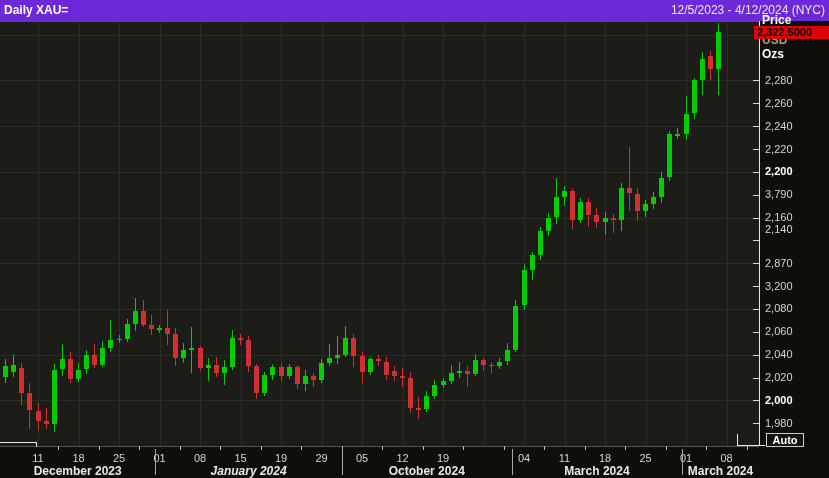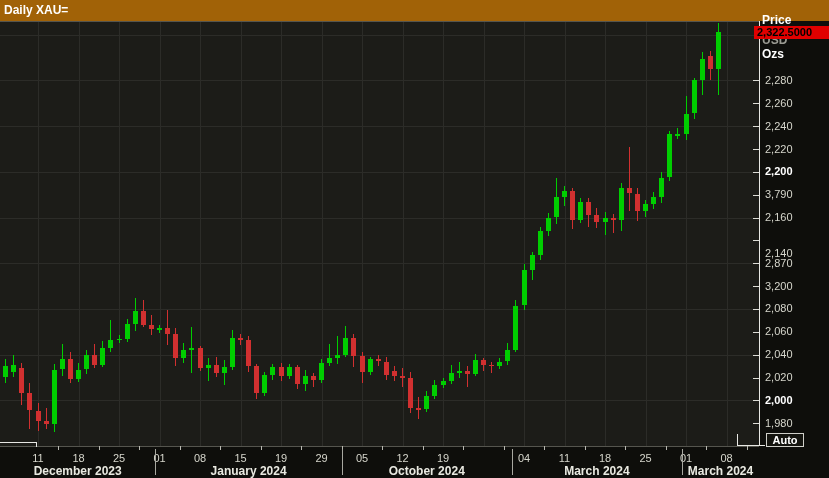--- a/index.html
+++ b/index.html
@@ -5,21 +5,21 @@
   * { box-sizing: border-box; margin: 0; padding: 0; }
   html,body { width: 829px; height: 478px; }
   body {
     position: relative;
     background: #0e0e0b;
     font-family: "Liberation Sans", sans-serif;
     overflow: hidden;
     color: #e9e9e1;
   }
   .abs { position: absolute; }
-  #top-bar { left:0; top:0; width:829px; height:21px; background:#a16207; z-index:6; }
+  #top-bar { left:0; top:0; width:829px; height:21px; background:#6d28d9; z-index:6; }
   #chart-title { left:4px; top:3px; font-size:12px; font-weight:bold; color:#ffffff; white-space:nowrap; }
   #date-range { right:4px; top:3px; font-size:12px; color:#e9e9e1; white-space:nowrap; }
   #plot-area { left:0; top:21px; width:759px; height:425px; background:#1c1c18; overflow:hidden; z-index:1; }
   .hgrid { background:#2c2c28; height:1px; }
   .vgrid { background:#2c2c28; width:1px; }
   .wick  { width:1px; }
   .body  { width:5px; }
   .frame { background:#e8e8e4; z-index:5; }
   .frame-dim { background:#55554e; z-index:4; }
   #right-gutter { left:759px; top:21px; width:70px; height:457px; background:#0e0e0b; z-index:3; }
@@ -36,20 +36,21 @@
   .monthlab { font-size:12px; font-weight:bold; color:#e9e9e1; top:464px; text-align:center; z-index:5; white-space:nowrap; }
   .monthsep { width:1px; top:449px; height:26px; background:#a8a8a0; z-index:5; }
   #auto-button { left:766px; top:433px; width:38px; height:14px; border:1px solid #cfcfc9;
     color:#ffffff; font-size:11px; font-weight:bold; text-align:center; line-height:12px; z-index:7; background:#14140f; }
 </style>
 </head>
 <body>
 
 <div id="top-bar" class="abs">
   <span id="chart-title" class="abs">Daily XAU=</span>
+  <span id="date-range" class="abs">12/5/2023 - 4/12/2024 (NYC)</span>
 </div>
 
 <div id="plot-area" class="abs">
     <div class="abs hgrid" style="left: 0px; top: 379.3px; width: 759px;"></div>
     <div class="abs hgrid" style="left: 0px; top: 333.6px; width: 759px;"></div>
     <div class="abs hgrid" style="left: 0px; top: 287.9px; width: 759px;"></div>
     <div class="abs hgrid" style="left: 0px; top: 242.2px; width: 759px;"></div>
     <div class="abs hgrid" style="left: 0px; top: 196.5px; width: 759px;"></div>
     <div class="abs hgrid" style="left: 0px; top: 150.8px; width: 759px;"></div>
     <div class="abs hgrid" style="left: 0px; top: 105.1px; width: 759px;"></div>
@@ -456,21 +457,21 @@
     <div class="abs ylab" style="left: 765px; top: 119.6px;">2,240</div>
     <div class="abs ytick" style="left: 753px; top: 149px;"></div>
     <div class="abs ylab" style="left: 765px; top: 142.5px;">2,220</div>
     <div class="abs ytick" style="left: 753px; top: 171.8px;"></div>
     <div class="abs ylab bold" style="left: 765px; top: 165.3px;">2,200</div>
     <div class="abs ytick" style="left: 753px; top: 194.7px;"></div>
     <div class="abs ylab" style="left: 765px; top: 188.2px;">3,790</div>
     <div class="abs ytick" style="left: 753px; top: 217.5px;"></div>
     <div class="abs ylab" style="left: 765px; top: 211px;">2,160</div>
     <div class="abs ytick" style="left: 753px; top: 240.4px;"></div>
-    <div class="abs ylab" style="left: 765px; top: 247px;">2,140</div>
+    <div class="abs ylab" style="left: 765px; top: 223px;">2,140</div>
     <div class="abs ytick" style="left: 753px; top: 263.2px;"></div>
     <div class="abs ylab" style="left: 765px; top: 256.7px;">2,870</div>
     <div class="abs ytick" style="left: 753px; top: 286.1px;"></div>
     <div class="abs ylab" style="left: 765px; top: 279.6px;">3,200</div>
     <div class="abs ytick" style="left: 753px; top: 308.9px;"></div>
     <div class="abs ylab" style="left: 765px; top: 302.4px;">2,080</div>
     <div class="abs ytick" style="left: 753px; top: 331.8px;"></div>
     <div class="abs ylab" style="left: 765px; top: 325.3px;">2,060</div>
     <div class="abs ytick" style="left: 753px; top: 354.6px;"></div>
     <div class="abs ylab" style="left: 765px; top: 348.1px;">2,040</div>
@@ -513,20 +514,20 @@
     <div class="abs daylab" style="left: 605px;">18</div>
     <div class="abs xtick" style="left: 625.3px; top: 446px;"></div>
     <div class="abs daylab" style="left: 645.5px;">25</div>
     <div class="abs xtick" style="left: 665.8px; top: 446px;"></div>
     <div class="abs daylab" style="left: 686px;">01</div>
     <div class="abs xtick" style="left: 706.3px; top: 446px;"></div>
     <div class="abs daylab" style="left: 726.5px;">08</div>
     <div class="abs xtick" style="left: 746.8px; top: 446px;"></div>
     <div class="abs monthlab" style="left: 17.7px; width: 120px;">December 2023</div>
     <div class="abs monthsep" style="left: 155.4px;"></div>
-    <div class="abs monthlab" style="left: 188.6px; width: 120px;">January 2024</div>
+    <div class="abs monthlab" style="left: 188.6px; width: 120px; font-style: italic;">January 2024</div>
     <div class="abs monthsep" style="left: 341.8px;"></div>
     <div class="abs monthlab" style="left: 366.8px; width: 120px;">October 2024</div>
     <div class="abs monthsep" style="left: 511.8px;"></div>
     <div class="abs monthlab" style="left: 536.9px; width: 120px;">March 2024</div>
     <div class="abs monthsep" style="left: 682px;"></div>
     <div class="abs monthlab" style="left: 660.5px; width: 120px;">March 2024</div>
   </div>
 
 </body></html>

